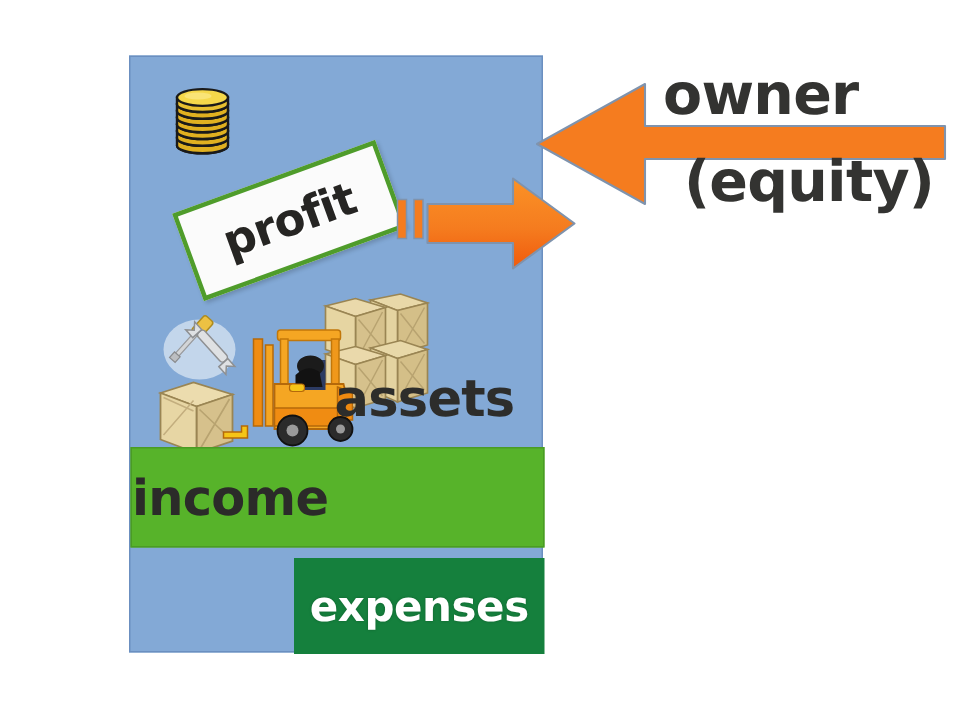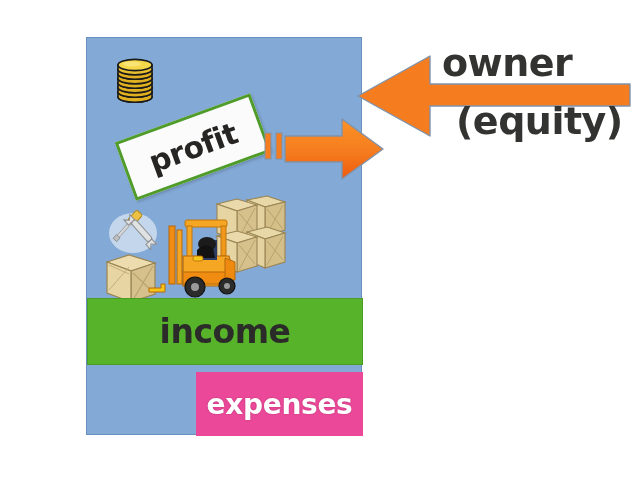--- a/index.html
+++ b/index.html
@@ -116,38 +116,38 @@
     position: absolute;
     left: 0px;
     top: 260px;
     width: 276px;
     height: 67px;
     background: #57b32a;
     border: 1px solid #4a9c24;
     box-sizing: border-box;
     display: flex;
     align-items: center;
-    justify-content: center;
+    justify-content: flex-start;
   }
   .income-bar .label {
     font-family: "DejaVu Sans", sans-serif;
     font-size: 33px;
     font-weight: bold;
     color: #2b2b29;
     letter-spacing: -0.5px;
   }
 
   
   .expenses-bar {
     position: absolute;
     left: 109px;
     top: 334px;
     width: 167px;
     height: 64px;
-    background: #ec4899;
+    background: #15803d;
     box-sizing: border-box;
     display: flex;
     align-items: center;
     justify-content: center;
   }
   .expenses-bar .label {
     font-family: "DejaVu Sans", sans-serif;
     font-size: 28px;
     font-weight: bold;
     color: #ffffff;
@@ -328,20 +328,21 @@
         <path d="M52 34 q8 -8 16 -2 l2 10 l-18 0 Z" fill="#121212"></path>
         <rect x="48" y="40" width="10" height="5" rx="2" fill="#f5c518" stroke="#b5690a" stroke-width="0.8"></rect>
 
         <circle cx="50" cy="71" r="10" fill="#2b2b2b" stroke="#111" stroke-width="1.2"></circle>
         <circle cx="50" cy="71" r="4" fill="#9a9a9a"></circle>
         <circle cx="82" cy="70" r="8" fill="#2b2b2b" stroke="#111" stroke-width="1.2"></circle>
         <circle cx="82" cy="70" r="3" fill="#9a9a9a"></circle>
       </svg>
     </div>
 
+    <div class="assets-label">assets</div>
 
     <div class="income-bar">
       <span class="label">income</span>
     </div>
 
     <div class="expenses-bar">
       <span class="label">expenses</span>
     </div>
   </div>
 

